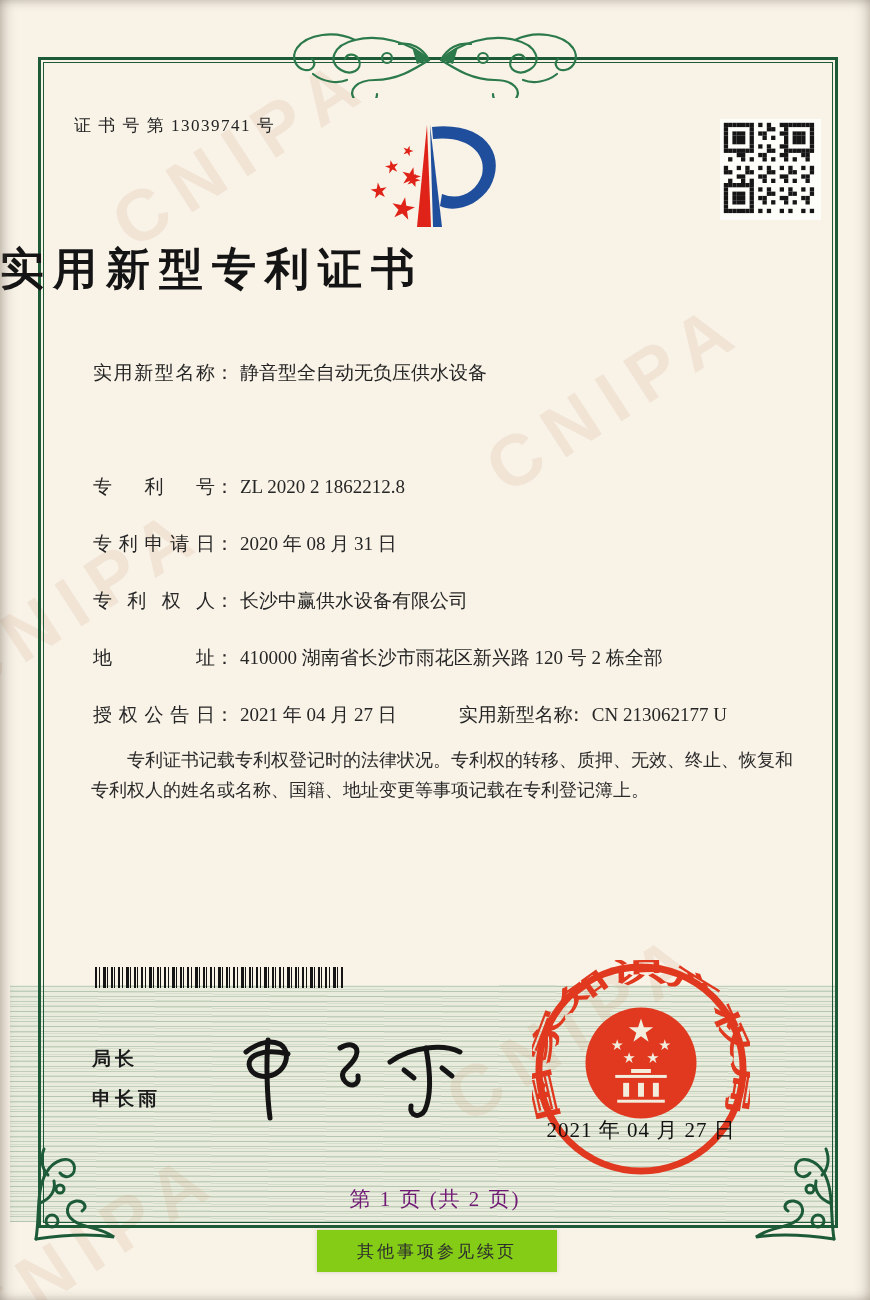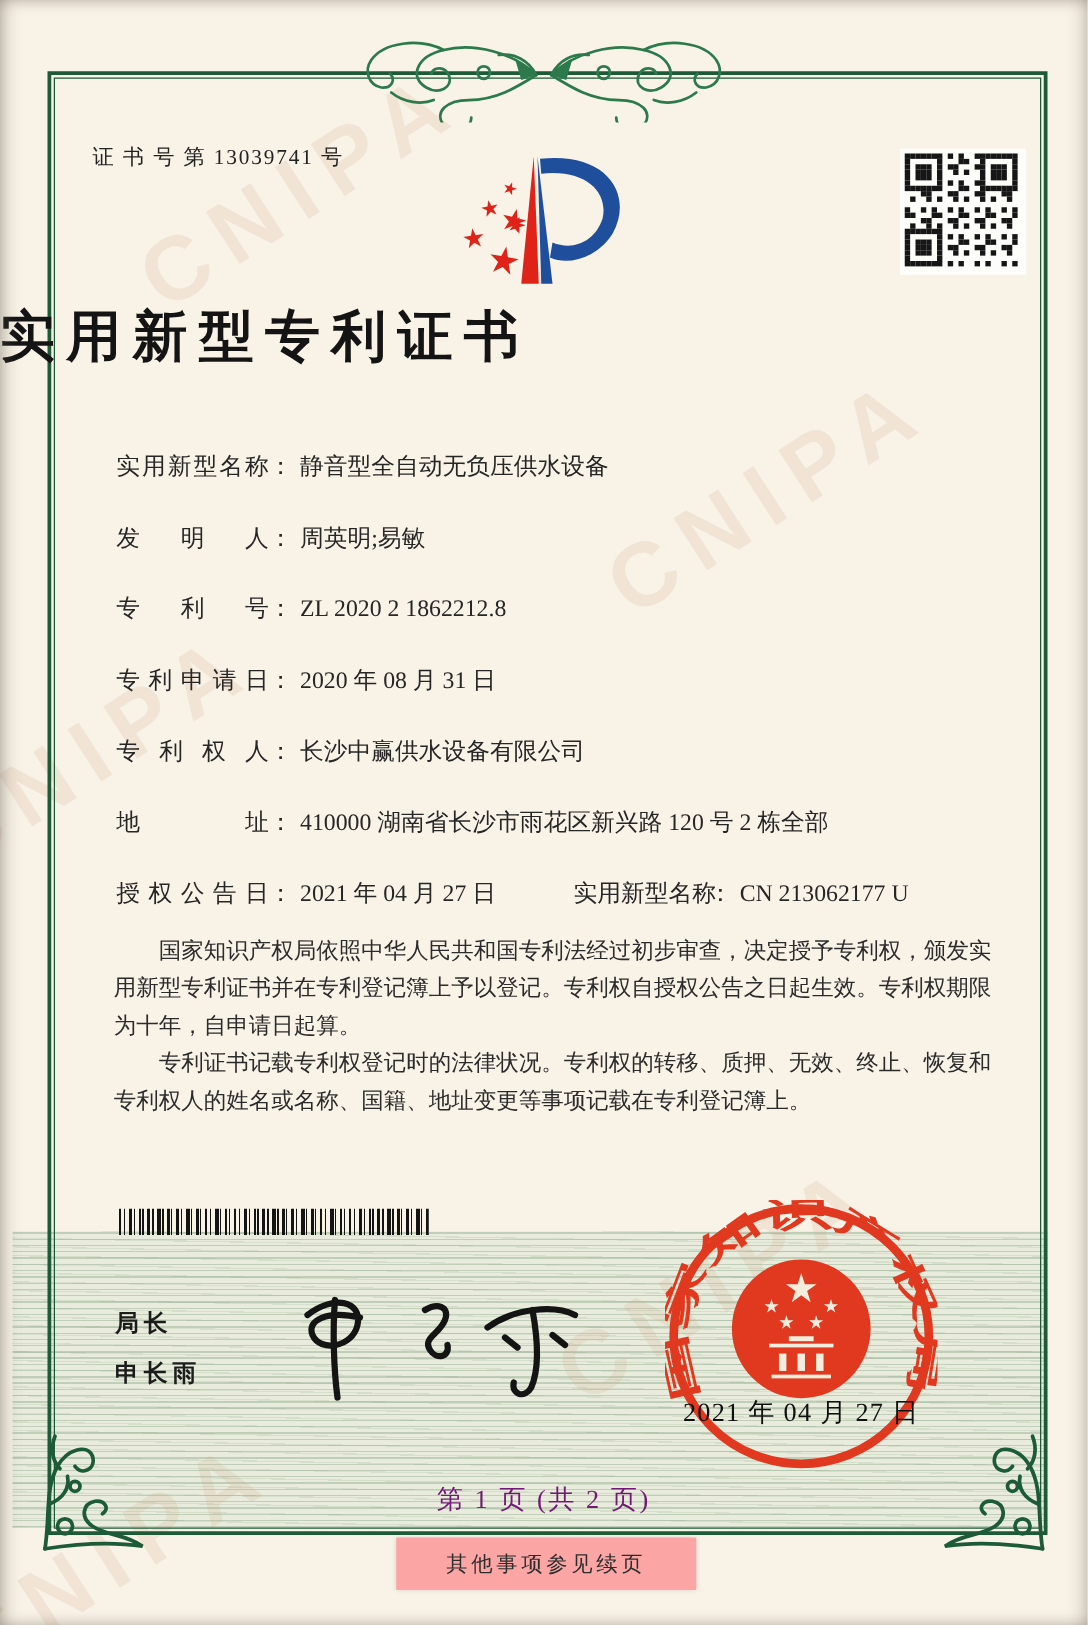--- a/index.html
+++ b/index.html
@@ -51,21 +51,21 @@
   .director{position:absolute;left:92px;z-index:5;font-family:Liberation Serif, serif;
             font-weight:600;font-size:19px;color:#1c1c1c;letter-spacing:4px;}
   .sig{position:absolute;left:228px;top:1018px;width:252px;height:104px;z-index:5;}
   
   .seal{position:absolute;left:532px;top:960px;width:218px;height:218px;z-index:6;}
   .seal-date{position:absolute;left:534px;top:1116px;width:214px;text-align:center;z-index:7;
              font-size:21px;color:#101010;letter-spacing:1px;}
   
   .pageno{position:absolute;left:0;top:1185px;width:100%;text-align:center;z-index:5;
           font-size:21px;color:#701a75;letter-spacing:2px;}
-  .note-box{position:absolute;left:317px;top:1230px;width:240px;height:42px;z-index:5;background:#fca5a5;
+  .note-box{position:absolute;left:317px;top:1230px;width:240px;height:42px;z-index:5;background:#84cc16;
             box-shadow:0 0 4px rgba(160,150,130,.4);display:flex;align-items:center;justify-content:center;}
   .note-box span{font-size:17px;color:#2d2d2d;letter-spacing:3px;}
 </style>
 </head>
 <body>
 
 <div class="page">
 
   <div class="band"></div>
 
@@ -326,41 +326,37 @@
       <polygon points="93,18 96,120 105,120"></polygon>
       <path d="M95,20 C150,14 170,50 153,80 C141,99 118,106 103,99 L105,87 C122,94 139,86 145,68 C150,48 133,28 96,32 Z"></path>
     </g>
   </svg>
 
   <div class="title">实用新型专利证书</div>
 
   <div class="row" style="top:360px;">
     <span class="flabel">实用新型名称</span><span>：</span><span class="fvalue">静音型全自动无负压供水设备</span>
   </div>
-  <div class="row" style="top:418px;">
-    <span class="flabel">发明人</span><span>：</span><span class="fvalue">周英明;易敏</span>
-  </div>
   <div class="row" style="top:474px;">
     <span class="flabel">专利号</span><span>：</span><span class="fvalue">ZL 2020 2 1862212.8</span>
   </div>
   <div class="row" style="top:531px;">
     <span class="flabel">专利申请日</span><span>：</span><span class="fvalue">2020 年 08 月 31 日</span>
   </div>
   <div class="row" style="top:588px;">
     <span class="flabel">专利权人</span><span>：</span><span class="fvalue">长沙中赢供水设备有限公司</span>
   </div>
   <div class="row" style="top:645px;">
     <span class="flabel">地址</span><span>：</span><span class="fvalue">410000 湖南省长沙市雨花区新兴路 120 号 2 栋全部</span>
   </div>
   <div class="row" style="top:702px;">
     <span class="flabel">授权公告日</span><span>：</span><span class="fvalue">2021 年 04 月 27 日</span><span class="grant2"><span class="flabel">实用新型名称</span><span>：</span><span class="fvalue">CN 213062177 U</span></span>
   </div>
 
   <div class="paras">
-    <p>国家知识产权局依照中华人民共和国专利法经过初步审查，决定授予专利权，颁发实用新型专利证书并在专利登记簿上予以登记。专利权自授权公告之日起生效。专利权期限为十年，自申请日起算。</p>
     <p>专利证书记载专利权登记时的法律状况。专利权的转移、质押、无效、终止、恢复和专利权人的姓名或名称、国籍、地址变更等事项记载在专利登记簿上。</p>
   </div>
 
   <div class="barcode"></div>
 
   <div class="director" style="top:1046px;">局长</div>
   <div class="director" style="top:1086px;">申长雨</div>
 
   <svg class="sig" viewBox="0 0 252 104">
     <g fill="none" stroke="#141414" stroke-width="5" stroke-linecap="round">

